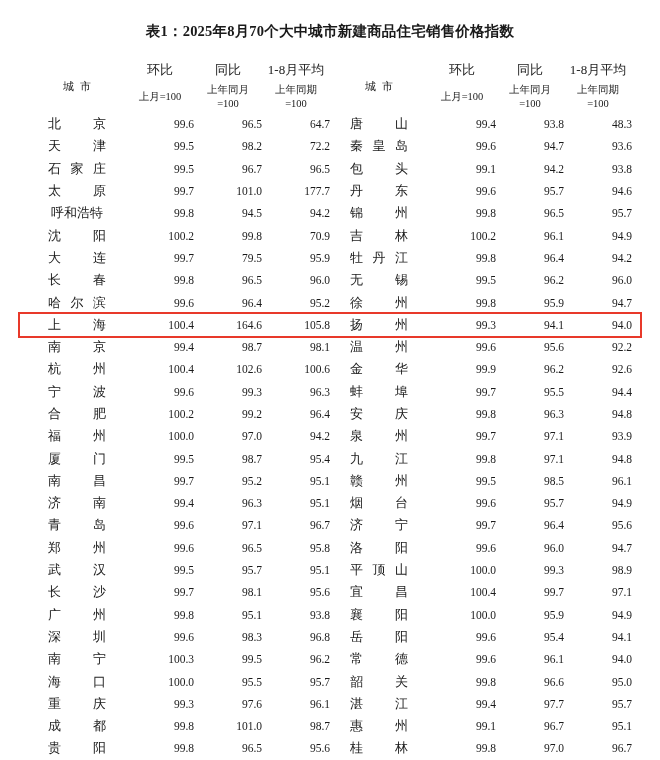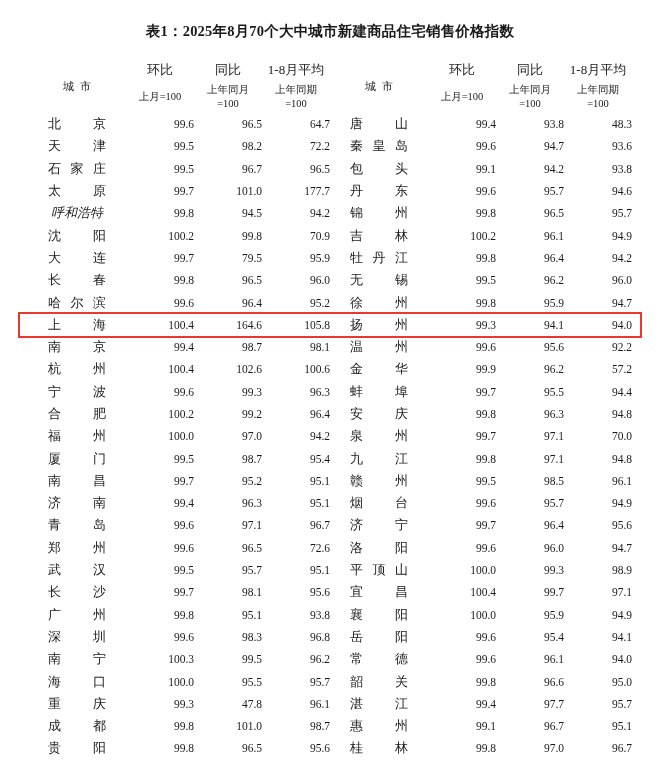--- a/index.html
+++ b/index.html
@@ -96,21 +96,20 @@
   .city-name {
     display: inline-block;
     min-width: 58px;
     text-align: justify;
     text-align-last: justify;
   }
   .city-name.solid {
     text-align: center;
     text-align-last: center;
     letter-spacing: 0;
-    font-style: italic;
   }
   .highlight-box {
     position: absolute;
     border: 2.2px solid #e8392a;
     left: -10px;
     width: 624px;
     height: 26px;
     pointer-events: none;
     box-sizing: border-box;
   }
@@ -278,21 +277,21 @@
             <td class="num vline">92.2</td>
           </tr>
           <tr>
             <td class="city"><span class="city-name">杭州</span></td>
             <td class="num vline">100.4</td>
             <td class="num vline">102.6</td>
             <td class="num vline">100.6</td>
             <td class="city vline"><span class="city-name">金华</span></td>
             <td class="num vline">99.9</td>
             <td class="num vline">96.2</td>
-            <td class="num vline">57.2</td>
+            <td class="num vline">92.6</td>
           </tr>
           <tr>
             <td class="city"><span class="city-name">宁波</span></td>
             <td class="num vline">99.6</td>
             <td class="num vline">99.3</td>
             <td class="num vline">96.3</td>
             <td class="city vline"><span class="city-name">蚌埠</span></td>
             <td class="num vline">99.7</td>
             <td class="num vline">95.5</td>
             <td class="num vline">94.4</td>
@@ -308,21 +307,21 @@
             <td class="num vline">94.8</td>
           </tr>
           <tr>
             <td class="city"><span class="city-name">福州</span></td>
             <td class="num vline">100.0</td>
             <td class="num vline">97.0</td>
             <td class="num vline">94.2</td>
             <td class="city vline"><span class="city-name">泉州</span></td>
             <td class="num vline">99.7</td>
             <td class="num vline">97.1</td>
-            <td class="num vline">70.0</td>
+            <td class="num vline">93.9</td>
           </tr>
           <tr>
             <td class="city"><span class="city-name">厦门</span></td>
             <td class="num vline">99.5</td>
             <td class="num vline">98.7</td>
             <td class="num vline">95.4</td>
             <td class="city vline"><span class="city-name">九江</span></td>
             <td class="num vline">99.8</td>
             <td class="num vline">97.1</td>
             <td class="num vline">94.8</td>
@@ -354,21 +353,21 @@
             <td class="num vline">96.7</td>
             <td class="city vline"><span class="city-name">济宁</span></td>
             <td class="num vline">99.7</td>
             <td class="num vline">96.4</td>
             <td class="num vline">95.6</td>
           </tr>
           <tr>
             <td class="city"><span class="city-name">郑州</span></td>
             <td class="num vline">99.6</td>
             <td class="num vline">96.5</td>
-            <td class="num vline">72.6</td>
+            <td class="num vline">95.8</td>
             <td class="city vline"><span class="city-name">洛阳</span></td>
             <td class="num vline">99.6</td>
             <td class="num vline">96.0</td>
             <td class="num vline">94.7</td>
           </tr>
           <tr>
             <td class="city"><span class="city-name">武汉</span></td>
             <td class="num vline">99.5</td>
             <td class="num vline">95.7</td>
             <td class="num vline">95.1</td>
@@ -423,21 +422,21 @@
             <td class="num vline">95.5</td>
             <td class="num vline">95.7</td>
             <td class="city vline"><span class="city-name">韶关</span></td>
             <td class="num vline">99.8</td>
             <td class="num vline">96.6</td>
             <td class="num vline">95.0</td>
           </tr>
           <tr>
             <td class="city"><span class="city-name">重庆</span></td>
             <td class="num vline">99.3</td>
-            <td class="num vline">47.8</td>
+            <td class="num vline">97.6</td>
             <td class="num vline">96.1</td>
             <td class="city vline"><span class="city-name">湛江</span></td>
             <td class="num vline">99.4</td>
             <td class="num vline">97.7</td>
             <td class="num vline">95.7</td>
           </tr>
           <tr>
             <td class="city"><span class="city-name">成都</span></td>
             <td class="num vline">99.8</td>
             <td class="num vline">101.0</td>

